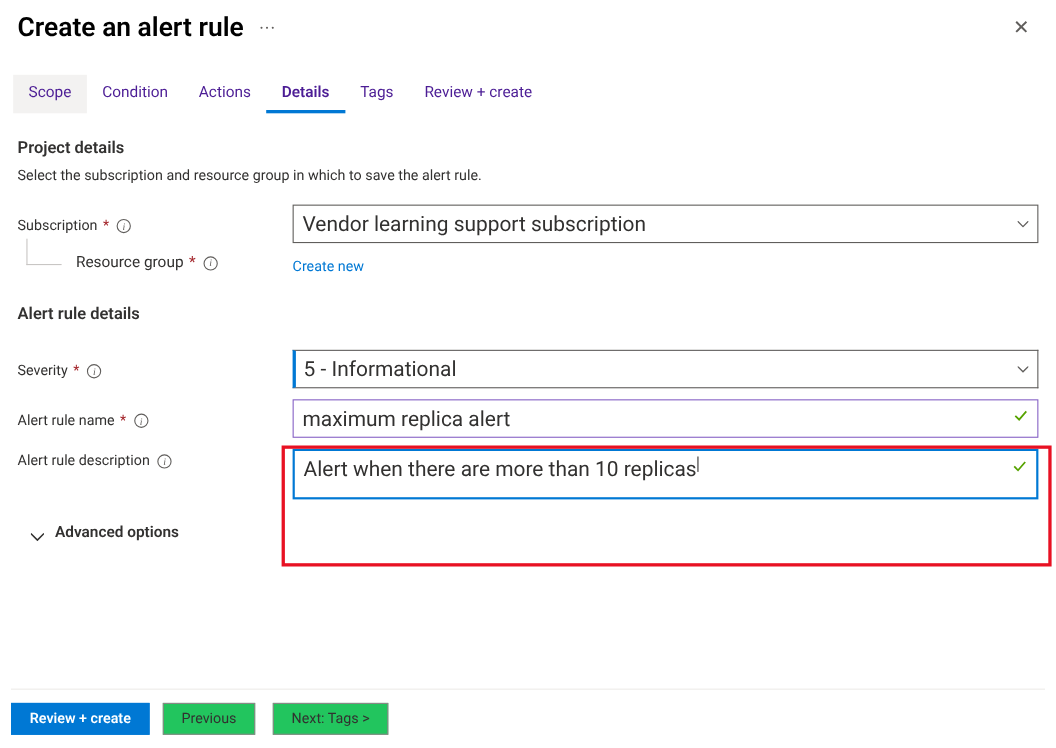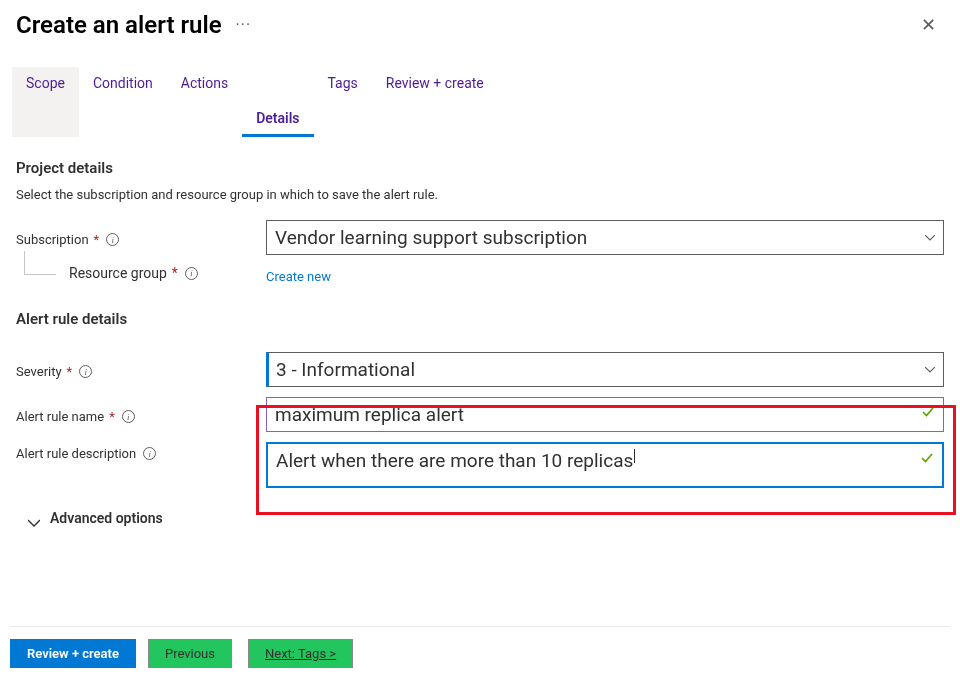--- a/index.html
+++ b/index.html
@@ -49,21 +49,20 @@
     color: #4c1d95;
     cursor: pointer;
     border-bottom: 3px solid transparent;
   }
   .tab.scope {
     background: #f3f2f1;
   }
   .tab.active {
     font-weight: 600;
     border-bottom: 3px solid #0078d4;
-    margin-top: 35px;
   }
   .content {
     padding: 16px 16px 0 16px;
   }
   .section-title {
     font-weight: 600;
     font-size: 15px;
     margin-top: 6px;
     margin-bottom: 10px;
   }
@@ -220,21 +219,21 @@
     background: #22c55e;
     cursor: pointer;
     color: #323130;
   }
   .btn.primary {
     background: #0078d4;
     color: #fff;
     border: 1px solid #0078d4;
     font-weight: 600;
   }
-  .btn.next { margin-left: 4px; text-decoration: underline; }
+  .btn.next { margin-left: 4px; }
 </style>
 </head>
 <body>
 
 <div class="header">
   <div class="title">Create an alert rule</div>
   <div class="ellipsis">···</div>
   <div class="close-x">✕</div>
 </div>
 
@@ -286,21 +285,21 @@
   <div style="height:14px;"></div>
 
   <div class="form-row">
     <div class="label-col">
       <span>Severity</span>
       <span class="req">*</span>
       <span class="info-icon">i</span>
     </div>
     <div class="field-col">
       <div class="select-box severity">
-        <span>3 - Informational</span>
+        <span>5 - Informational</span>
         <span class="chevron-down">
           <svg viewBox="0 0 10 6">
               <path d="M0 0 L5 5 L10 0" stroke="#605e5c" stroke-width="1.2" fill="none"></path>
             </svg>
         </span>
       </div>
     </div>
   </div>
 
   <div class="form-row">

